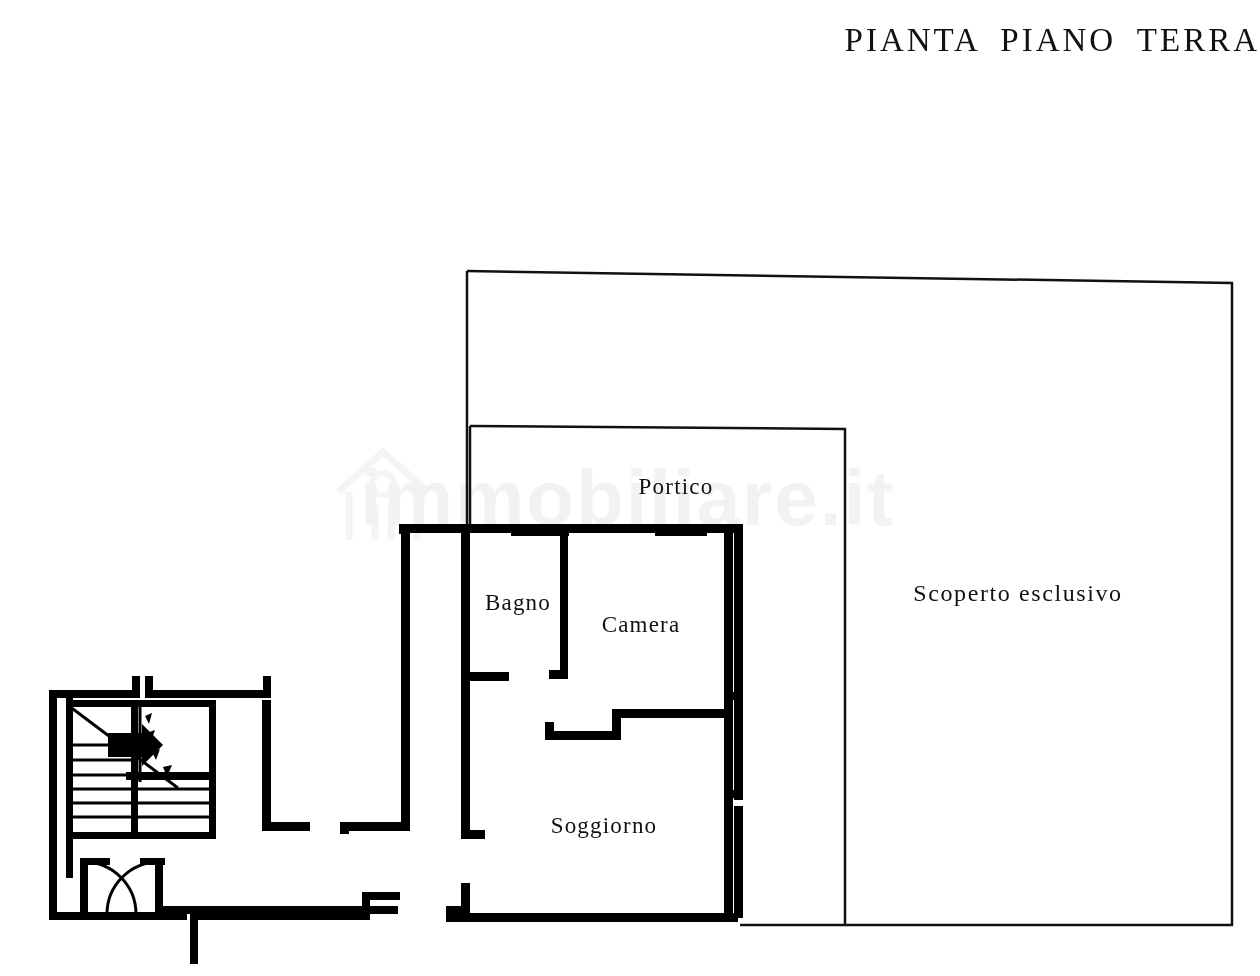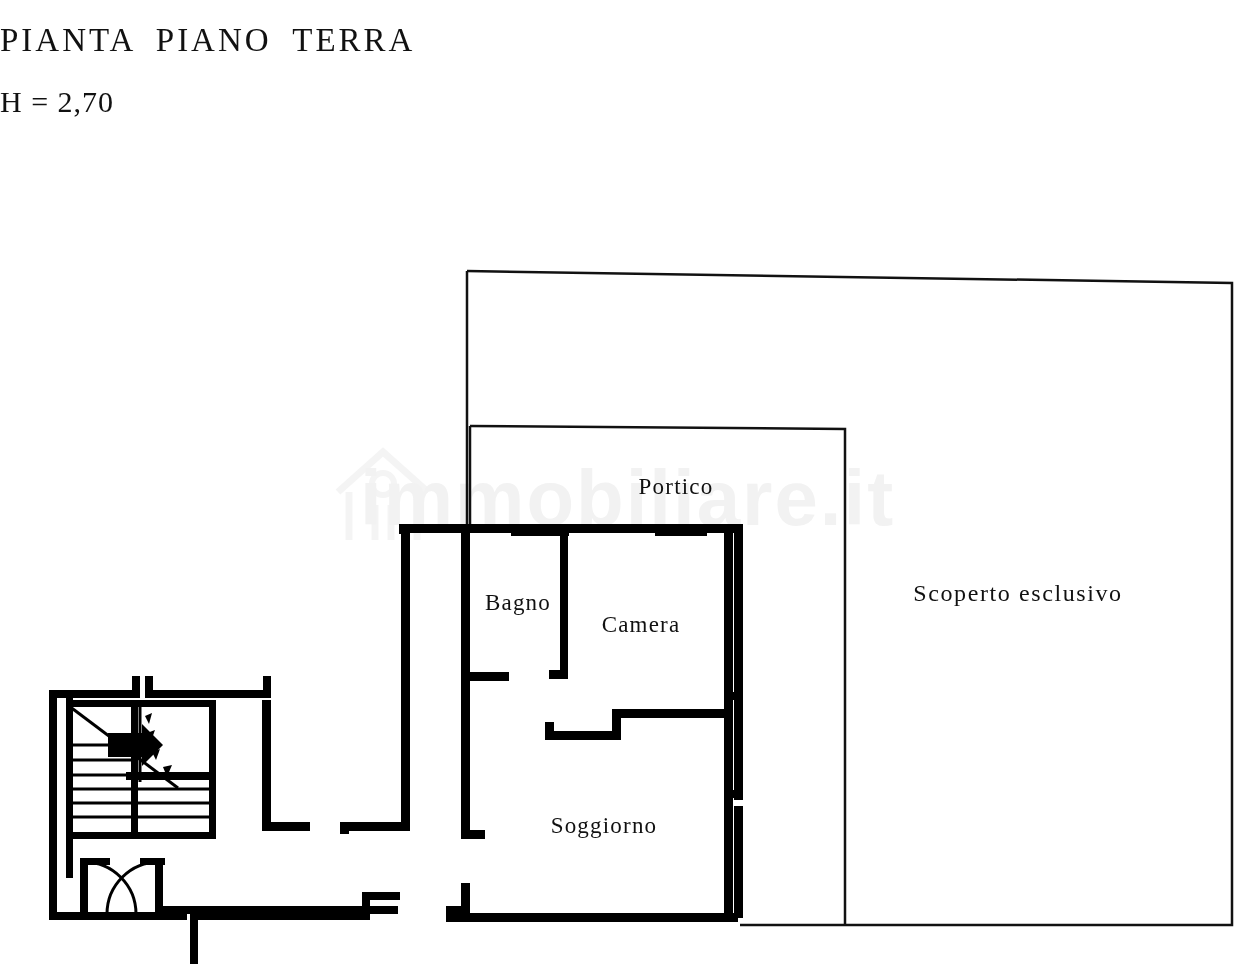--- a/index.html
+++ b/index.html
@@ -14,21 +14,21 @@
     height: 976px;
     background: #ffffff;
     overflow: hidden;
     font-family: "Liberation Serif", "DejaVu Serif", serif;
   }
   .title-block {
     position: absolute;
     top: 0;
     left: 0;
     width: 1260px;
-    text-align: left;
+    text-align: right;
     pointer-events: none;
   }
   .title-main {
     margin: 22px 0 0 0;
     font-size: 33px;
     letter-spacing: 3px;
     color: #111111;
     font-weight: normal;
     font-family: "Liberation Serif", "DejaVu Serif", serif;
     word-spacing: 10px;
@@ -66,21 +66,20 @@
   }
   .wm-shape { fill: none; stroke: #f4f4f4; stroke-width: 7; }
 </style>
 </head>
 <body>
 
 <div id="plan-root">
 
   <div class="title-block">
     <div class="title-main">PIANTA PIANO TERRA</div>
-    <div class="title-sub">H = 2,70</div>
   </div>
 
   <svg class="plan-svg" viewBox="0 0 1260 976">
 
     <g>
       <g>
         <path class="wm-shape" d="M338 492 L383 452 L428 492"></path>
         <path class="wm-shape" d="M349 492 L349 540"></path>
         <path class="wm-shape" d="M417 492 L417 540"></path>
         <circle cx="383" cy="484" r="11" fill="none" stroke="#f4f4f4" stroke-width="6"></circle>

